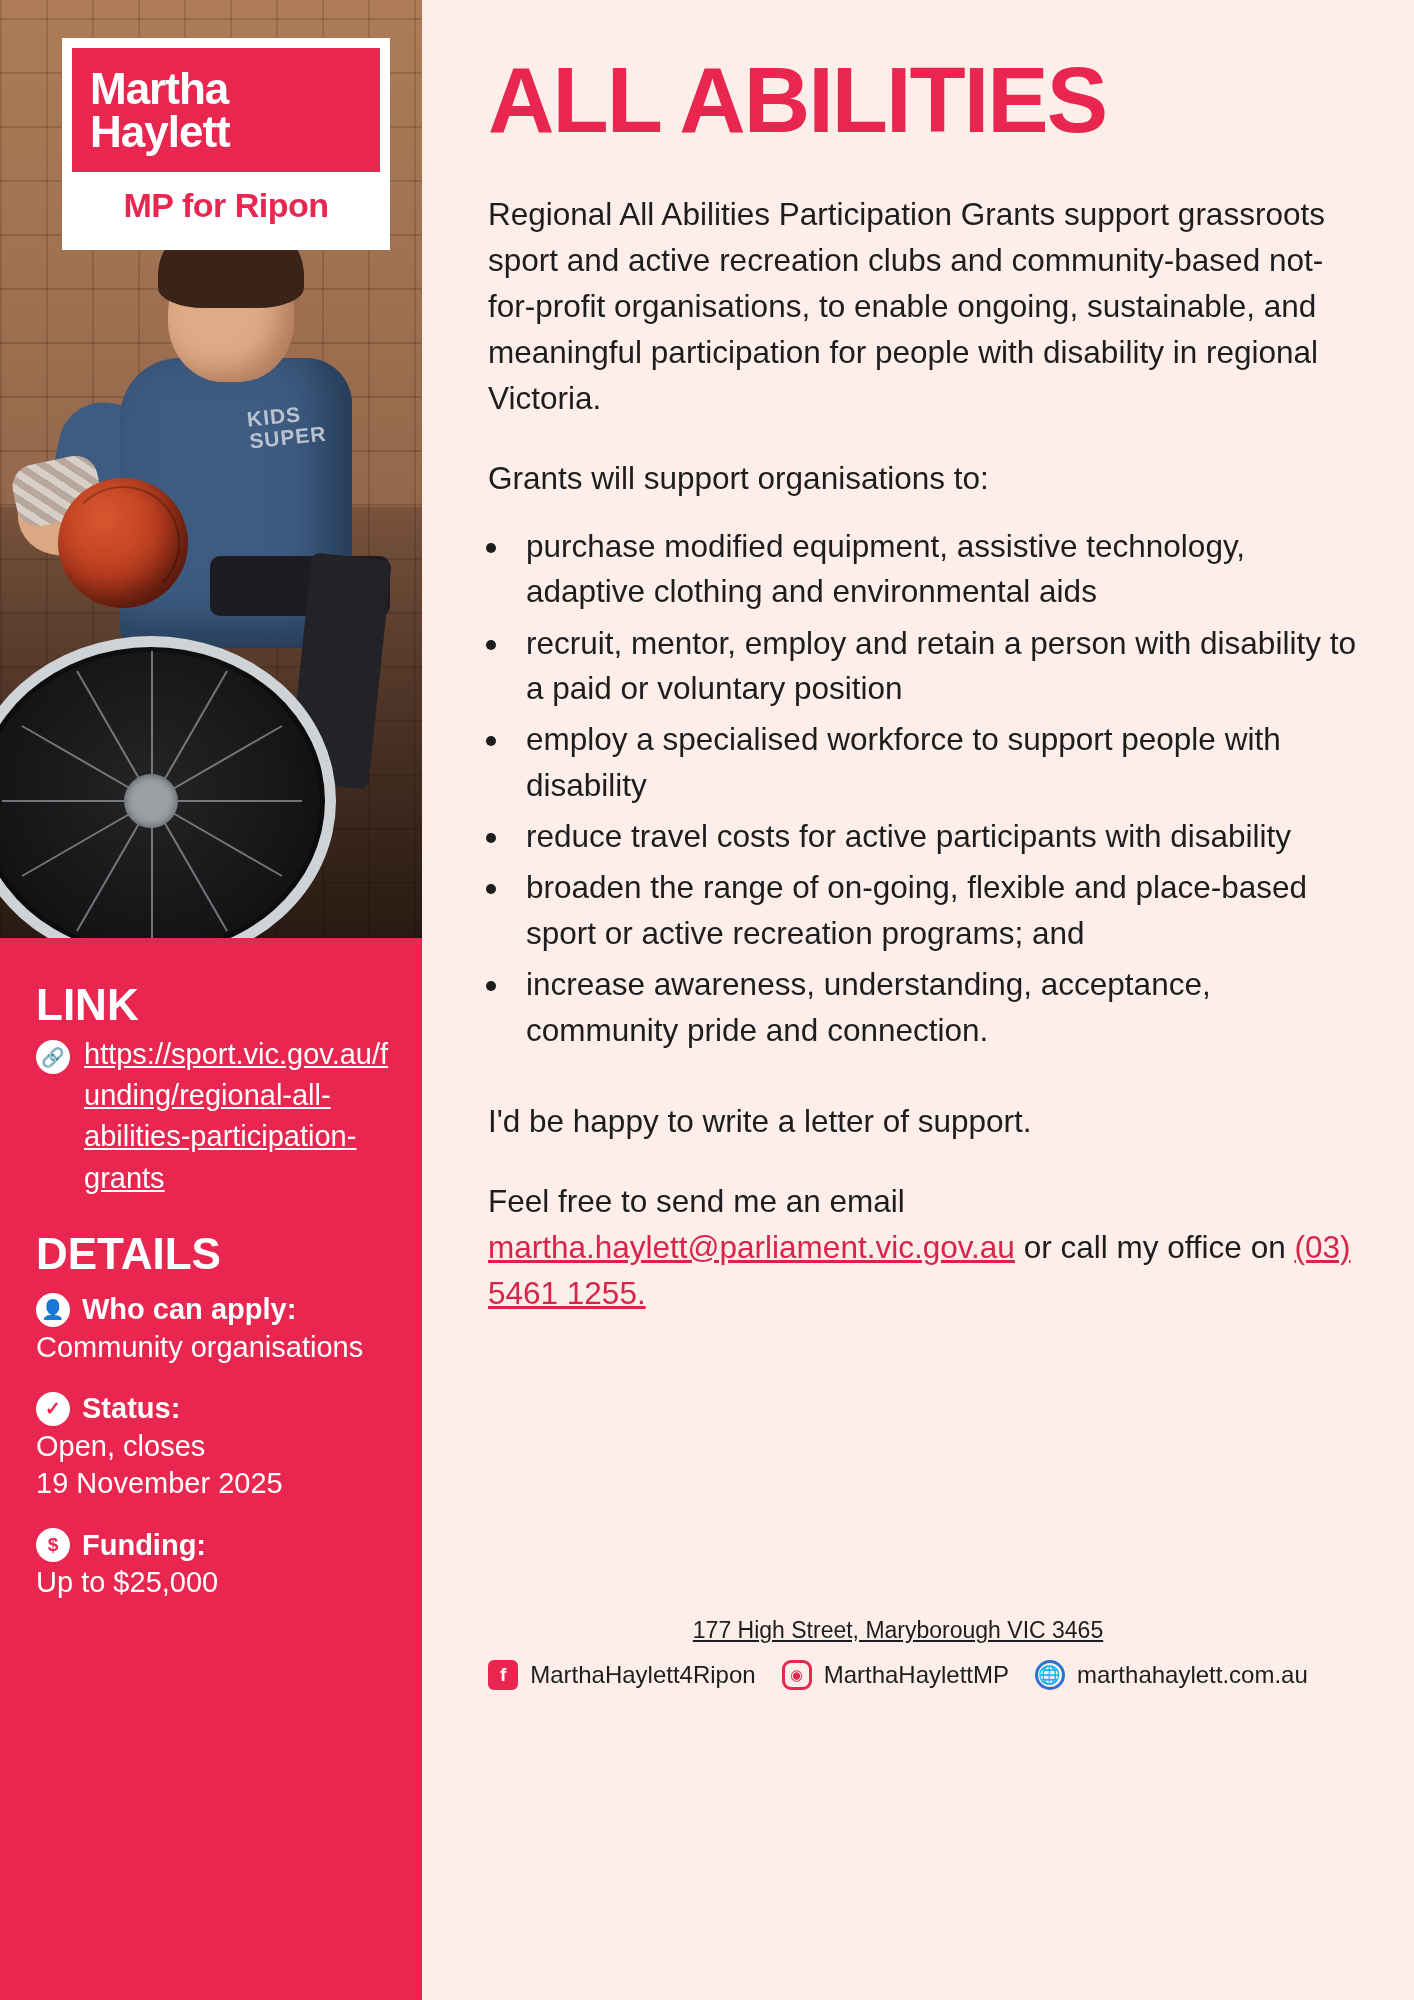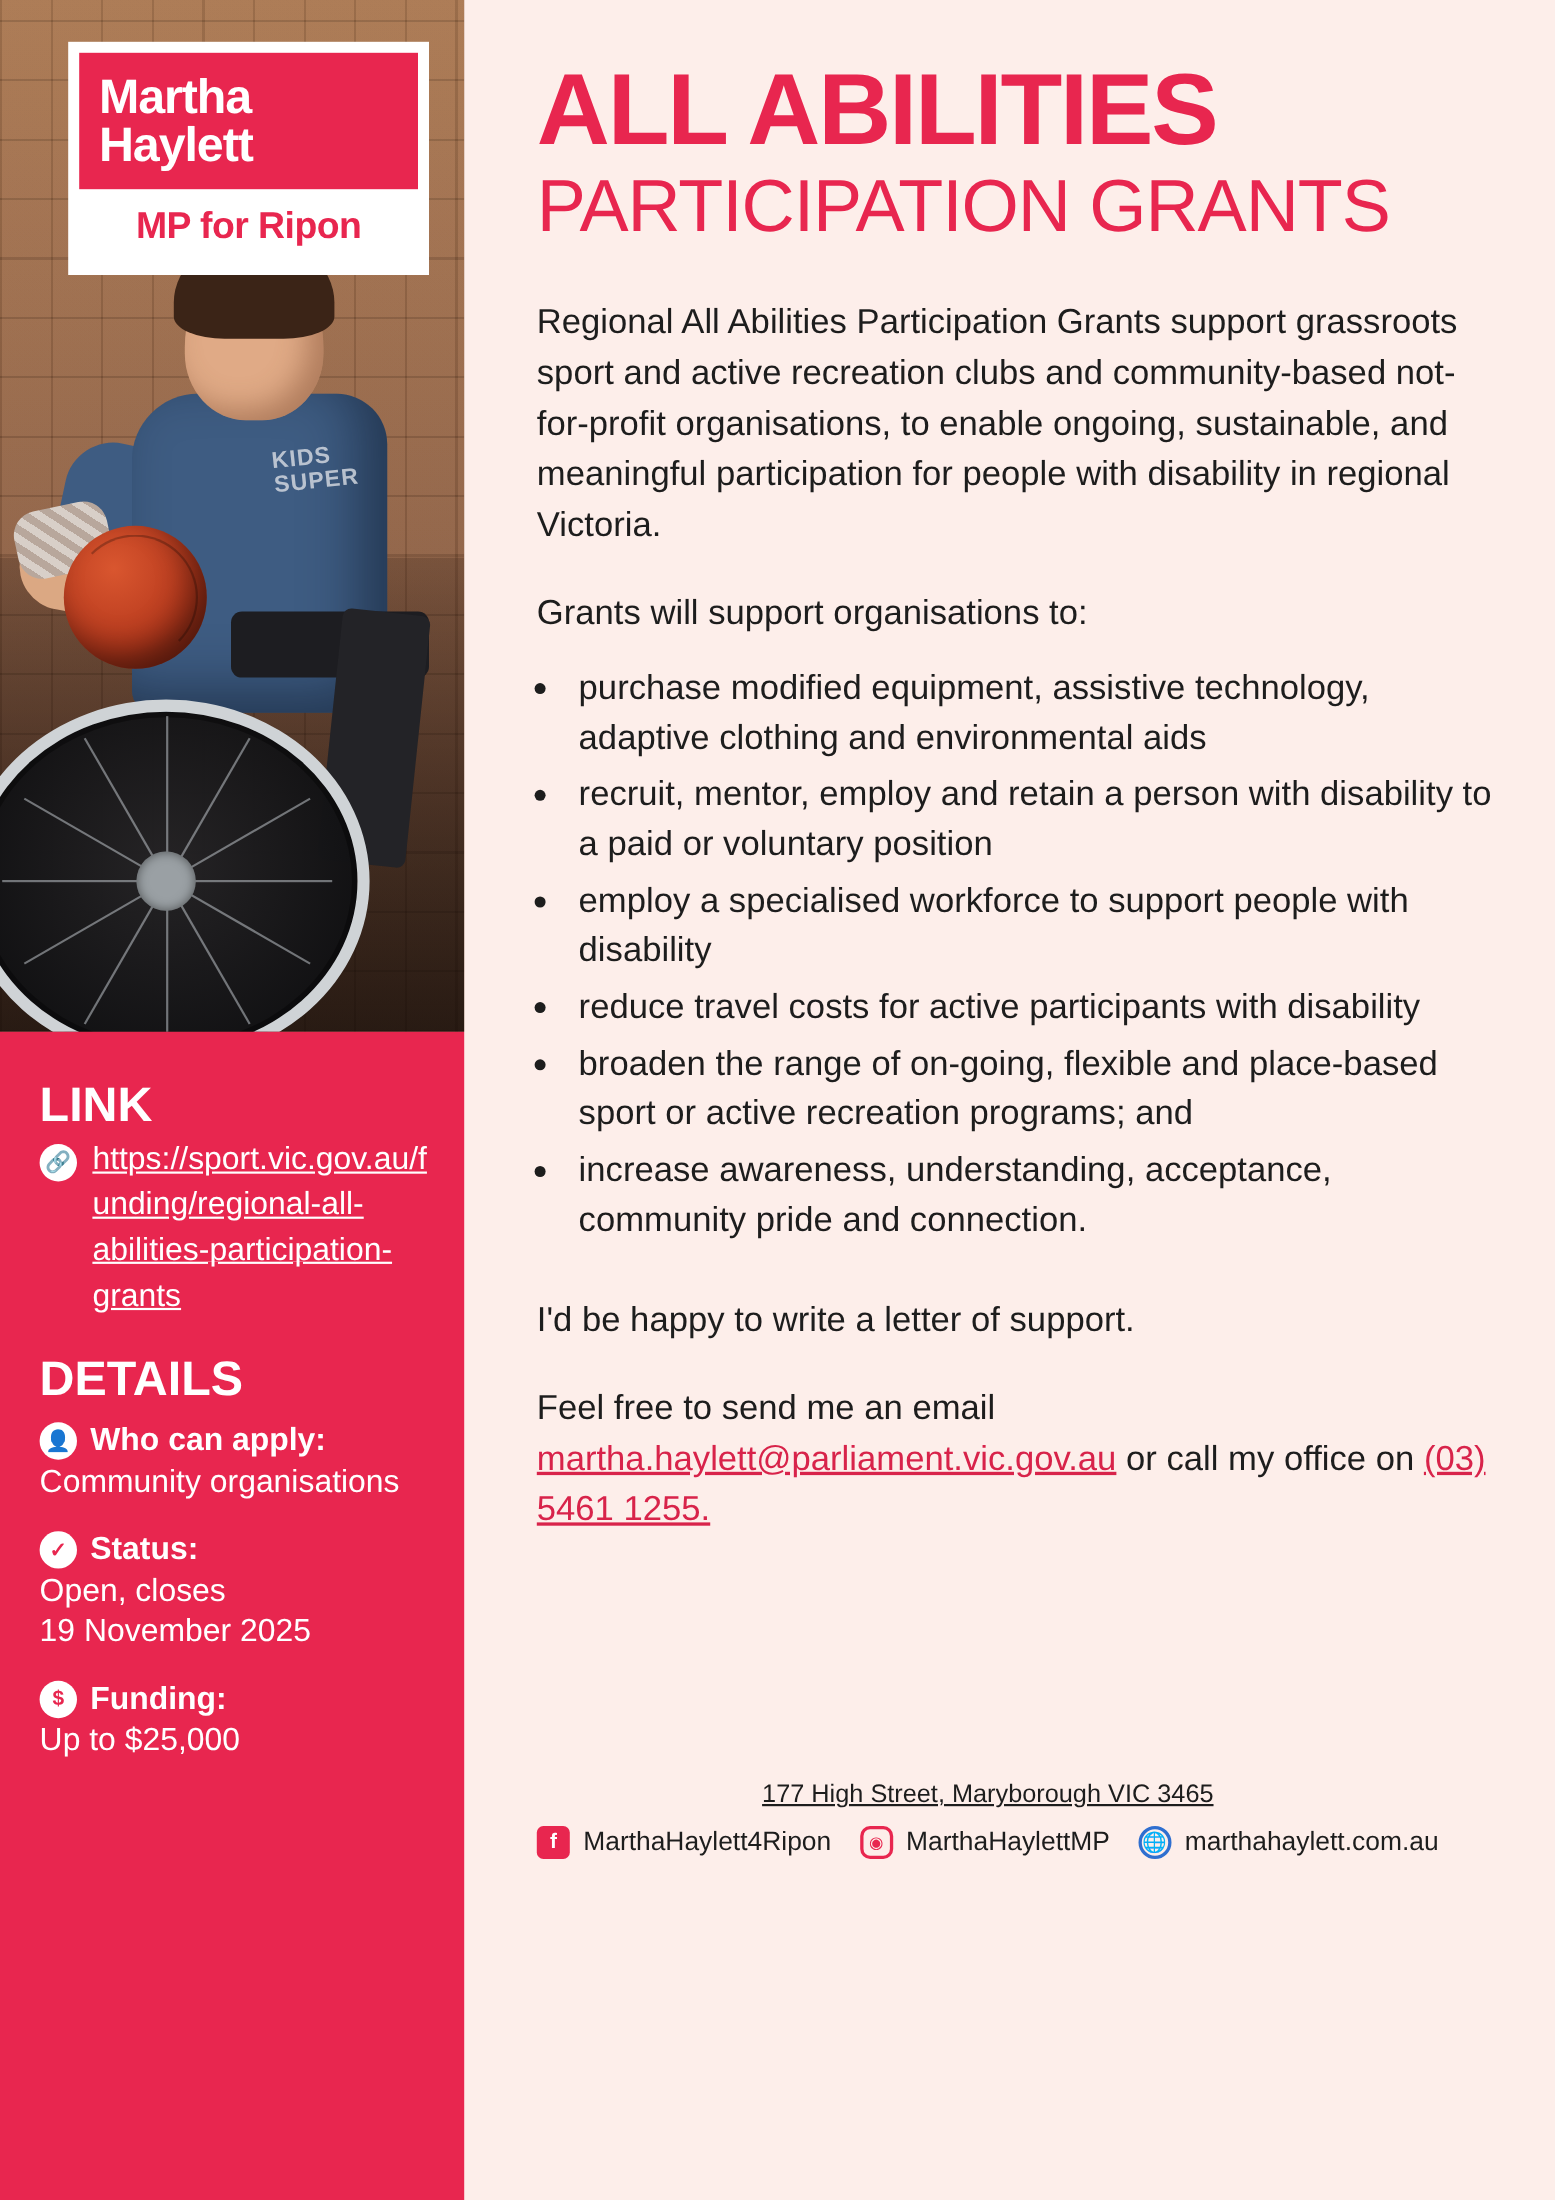--- a/index.html
+++ b/index.html
@@ -305,21 +305,20 @@
           <div class="d-icon">$</div>
           <div class="d-label">Funding:</div>
         </div>
         <div class="d-value">Up to $25,000</div>
       </div>
     </div>
   </div>
 
   <div class="right-col">
     <div class="title1">ALL ABILITIES</div>
-    <div class="title2">PARTICIPATION GRANTS</div>
 
     <div class="body-p">Regional All Abilities Participation Grants support grassroots sport and active recreation clubs and community-based not-for-profit organisations, to enable ongoing, sustainable, and meaningful participation for people with disability in regional Victoria.</div>
     <div class="body-p tight">Grants will support organisations to:</div>
 
     <ul class="bullets">
       <li>purchase modified equipment, assistive technology, adaptive clothing and environmental aids</li>
       <li>recruit, mentor, employ and retain a person with disability to a paid or voluntary position</li>
       <li>employ a specialised workforce to support people with disability</li>
       <li>reduce travel costs for active participants with disability</li>
       <li>broaden the range of on-going, flexible and place-based sport or active recreation programs; and</li>

